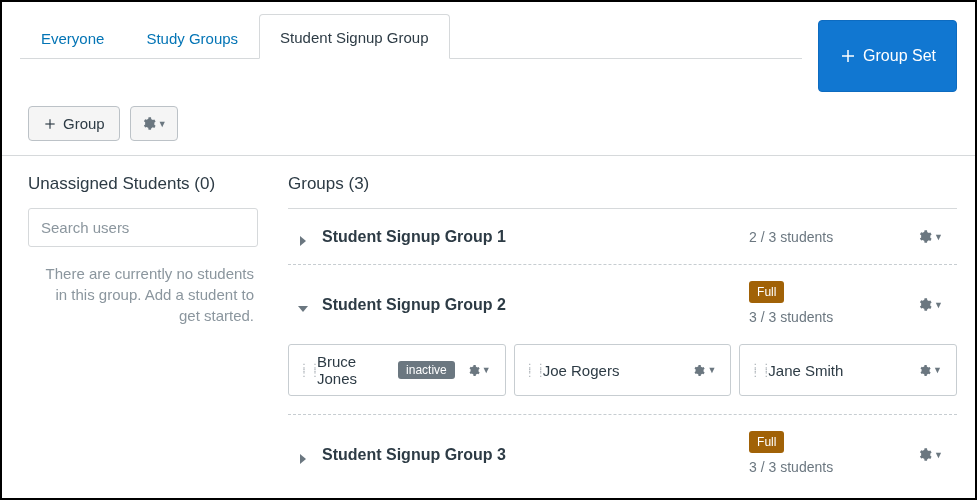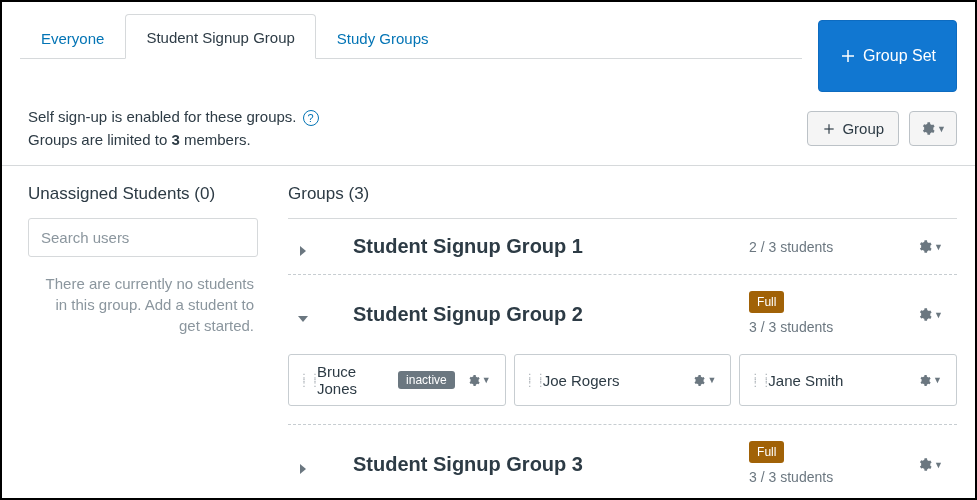--- a/index.html
+++ b/index.html
@@ -145,21 +145,21 @@
     align-items: center;
     padding: 16px 10px 16px 10px;
     gap: 14px;
   }
   .group-row.dashed-after { border-bottom: 1px dashed #c7cdd1; }
   .chevron {
     width: 10px; height: 10px;
     display: inline-block;
   }
   .chevron svg { width: 10px; height: 10px; fill: #6b7780; }
-  .group-name { font-weight: 700; flex: 1; font-size: 20px; margin-left: 31px; }
+  .group-name { font-weight: 700; flex: 1; font-size: 16px; }
   .student-count { color: #6b7780; font-size: 14px; width: 150px; text-align: left; }
   .badge-full {
     background: #a16207;
     color: #fff;
     font-size: 12px;
     padding: 2px 8px;
     border-radius: 3px;
     display: inline-block;
     margin-bottom: 4px;
   }
@@ -216,40 +216,33 @@
   svg.plus { width: 14px; height: 14px; stroke: currentColor; stroke-width: 2; fill: none; }
   svg.plus-lg { width: 18px; height: 18px; stroke: currentColor; stroke-width: 2; fill: none; }
 </style>
 </head>
 <body>
 <div class="frame">
 
   <div class="topbar">
     <div class="tabs">
       <div class="tab">Everyone</div>
+      <div class="tab">Study Groups</div>
       <div class="tab active">Student Signup Group</div>
-      <div class="tab">Study Groups</div>
     </div>
     <button class="btn-primary">
       <svg class="plus-lg" viewBox="0 0 24 24">
           <line x1="12" y1="4" x2="12" y2="20"></line>
           <line x1="4" y1="12" x2="20" y2="12"></line>
         </svg>
       <span>Group Set</span>
     </button>
   </div>
 
   <div class="subheader">
-    <div class="subheader-text">
-      <span>Self sign-up is enabled for these groups.</span>
-      <span class="help-circle">?</span><br>
-      <span>Groups are limited to </span>
-      <b>3</b>
-      <span> members.</span>
-    </div>
     <div class="subheader-actions">
       <button class="btn">
         <svg class="plus" viewBox="0 0 24 24">
             <line x1="12" y1="4" x2="12" y2="20"></line>
             <line x1="4" y1="12" x2="20" y2="12"></line>
           </svg>
         <span>Group</span>
       </button>
       <button class="btn-icon">
         <svg class="gear" viewBox="0 0 24 24">

